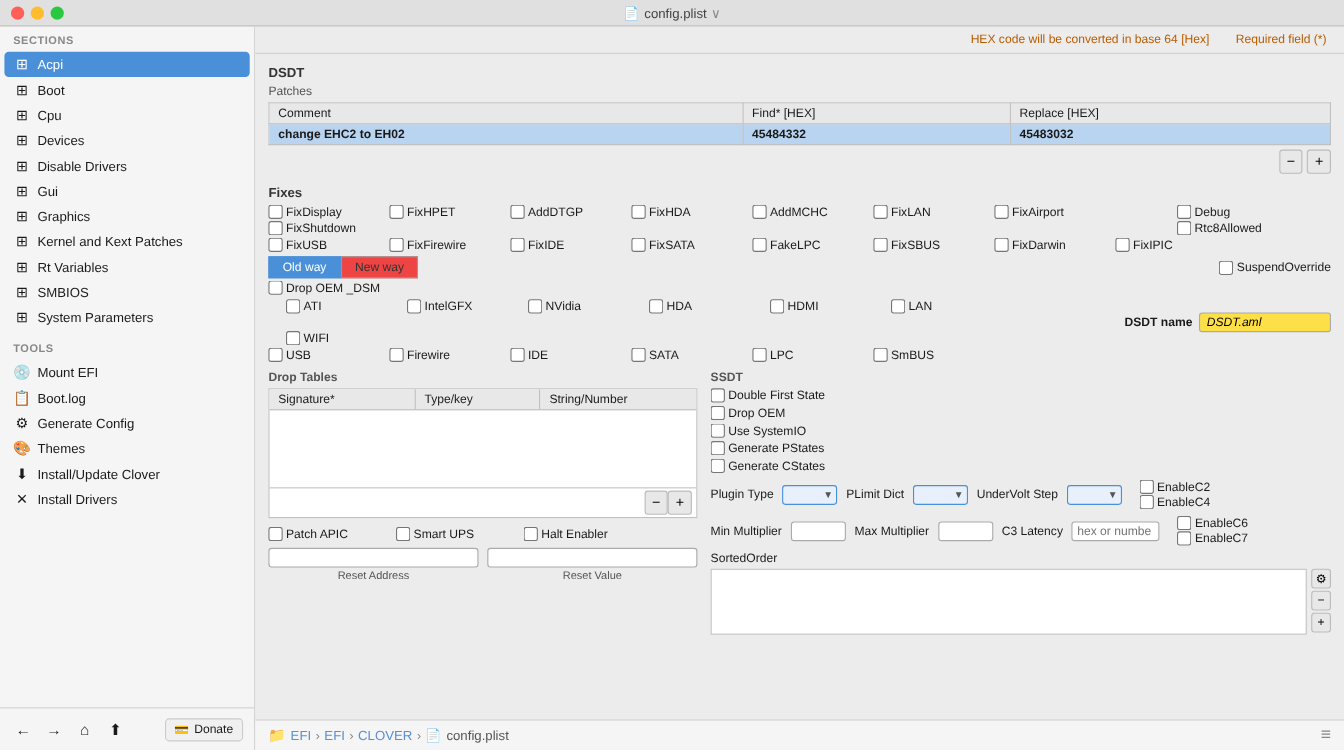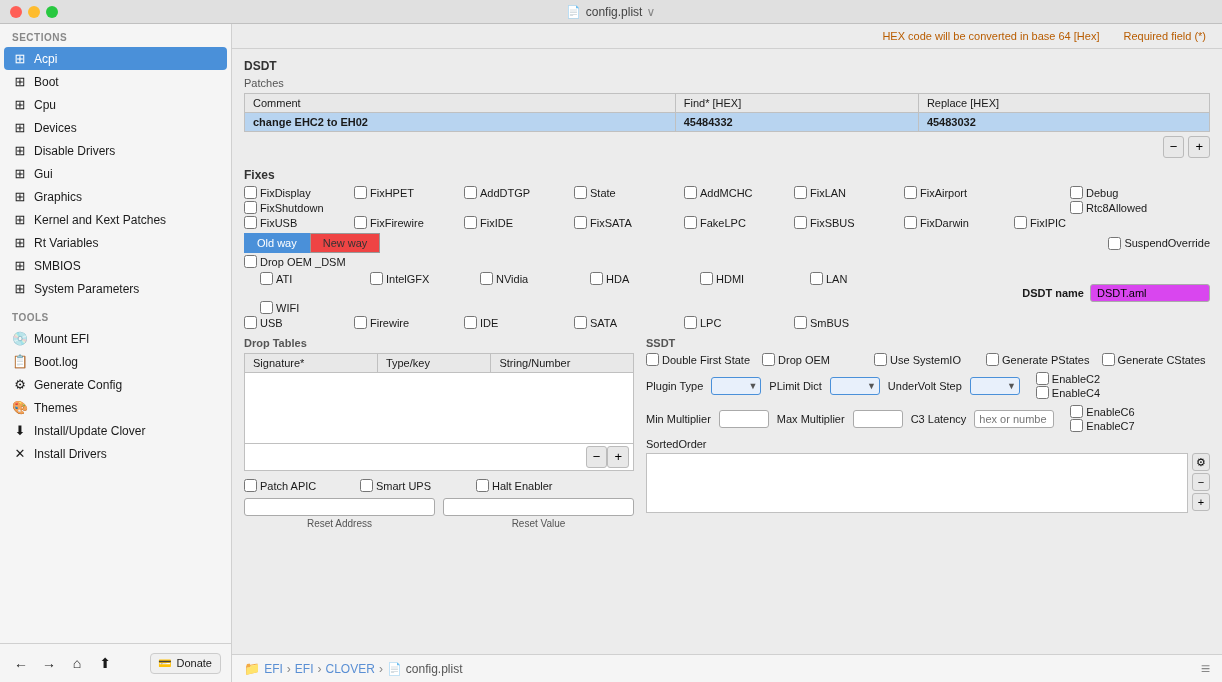--- a/index.html
+++ b/index.html
@@ -52,40 +52,40 @@
     .table-controls { display: flex; justify-content: flex-end; gap: 4px; padding: 2px 0; }
     .table-btn { background: #e8e8e8; border: 1px solid #bbb; border-radius: 3px; padding: 1px 6px; font-size: 13px; cursor: pointer; line-height: 1.4; }
 
     
     .fixes-section { margin-top: 8px; }
     .cb-item { display: flex; align-items: center; gap: 3px; font-size: 11px; min-width: 100px; }
     .cb-item input[type=checkbox] { margin: 0; }
     .way-btn { padding: 3px 12px; font-size: 11px; border: 1px solid #999; cursor: pointer; }
     .way-btn.active { background: #4a90d9; color: white; border-color: #4a90d9; }
     .way-btn:not(.active) { background: #ef4444; color: #333; }
-    .dsdt-name-input { border: 1px solid #aaa; border-radius: 3px; padding: 2px 6px; font-size: 11px; width: 120px; background: #d946ef; }
+    .dsdt-name-input { border: 1px solid #aaa; border-radius: 3px; padding: 2px 6px; font-size: 11px; width: 120px; background: #fde047; font-style: italic; }
 
     
     .bottom-cols { display: flex; gap: 12px; margin-top: 8px; }
     .left-col { flex: 0 0 390px; }
     .right-col { flex: 1; }
 
     .panel-title { font-size: 11px; font-weight: 600; color: #555; margin-bottom: 4px; }
 
     
     .drop-table-box { border: 1px solid #c0c0c0; background: white; }
     .drop-table-header { display: flex; background: #e8e8e8; border-bottom: 1px solid #c0c0c0; }
     .drop-table-col { padding: 3px 8px; font-size: 11px; font-weight: 500; border-right: 1px solid #c0c0c0; }
     .drop-table-col:last-child { border-right: none; }
 
     .drop-table-scroll { height: 70px; overflow-y: auto; }
     .drop-table-footer { border-top: 1px solid #c0c0c0; display: flex; justify-content: flex-end; padding: 2px 4px; }
 
     
-    .ssdt-checkboxes { display: flex; flex-wrap: wrap; gap: 3px 12px; margin-bottom: 6px; }
+    .ssdt-checkboxes { display: flex; flex-wrap: wrap; gap: 3px 28px; margin-bottom: 6px; flex-direction: column; }
     .ssdt-row { display: flex; align-items: center; gap: 8px; margin-bottom: 6px; flex-wrap: wrap; }
     .ssdt-label { font-size: 11px; }
     .select-wrap { position: relative; display: inline-flex; align-items: center; }
     .select-wrap select { padding: 2px 22px 2px 6px; font-size: 11px; border: 1px solid #aaa; border-radius: 3px; background: white; appearance: none; }
     .select-arrow { position: absolute; right: 4px; pointer-events: none; font-size: 9px; color: #555; }
 
     .multiplier-input { width: 50px; border: 1px solid #aaa; border-radius: 3px; padding: 2px 4px; font-size: 11px; background: white; }
     .hex-input { width: 80px; border: 1px solid #aaa; border-radius: 3px; padding: 2px 4px; font-size: 11px; background: white; color: #999; }
 
     
@@ -259,21 +259,21 @@
             <label class="cb-item">
                 <input type="checkbox" style="">
                 <span>FixHPET</span>
               </label>
             <label class="cb-item">
                 <input type="checkbox" style="">
                 <span>AddDTGP</span>
               </label>
             <label class="cb-item">
                 <input type="checkbox" style="">
-                <span>State</span>
+                <span>FixHDA</span>
               </label>
             <label class="cb-item">
                 <input type="checkbox" style="">
                 <span>AddMCHC</span>
               </label>
             <label class="cb-item">
                 <input type="checkbox" style="">
                 <span>FixLAN</span>
               </label>
             <label class="cb-item">

